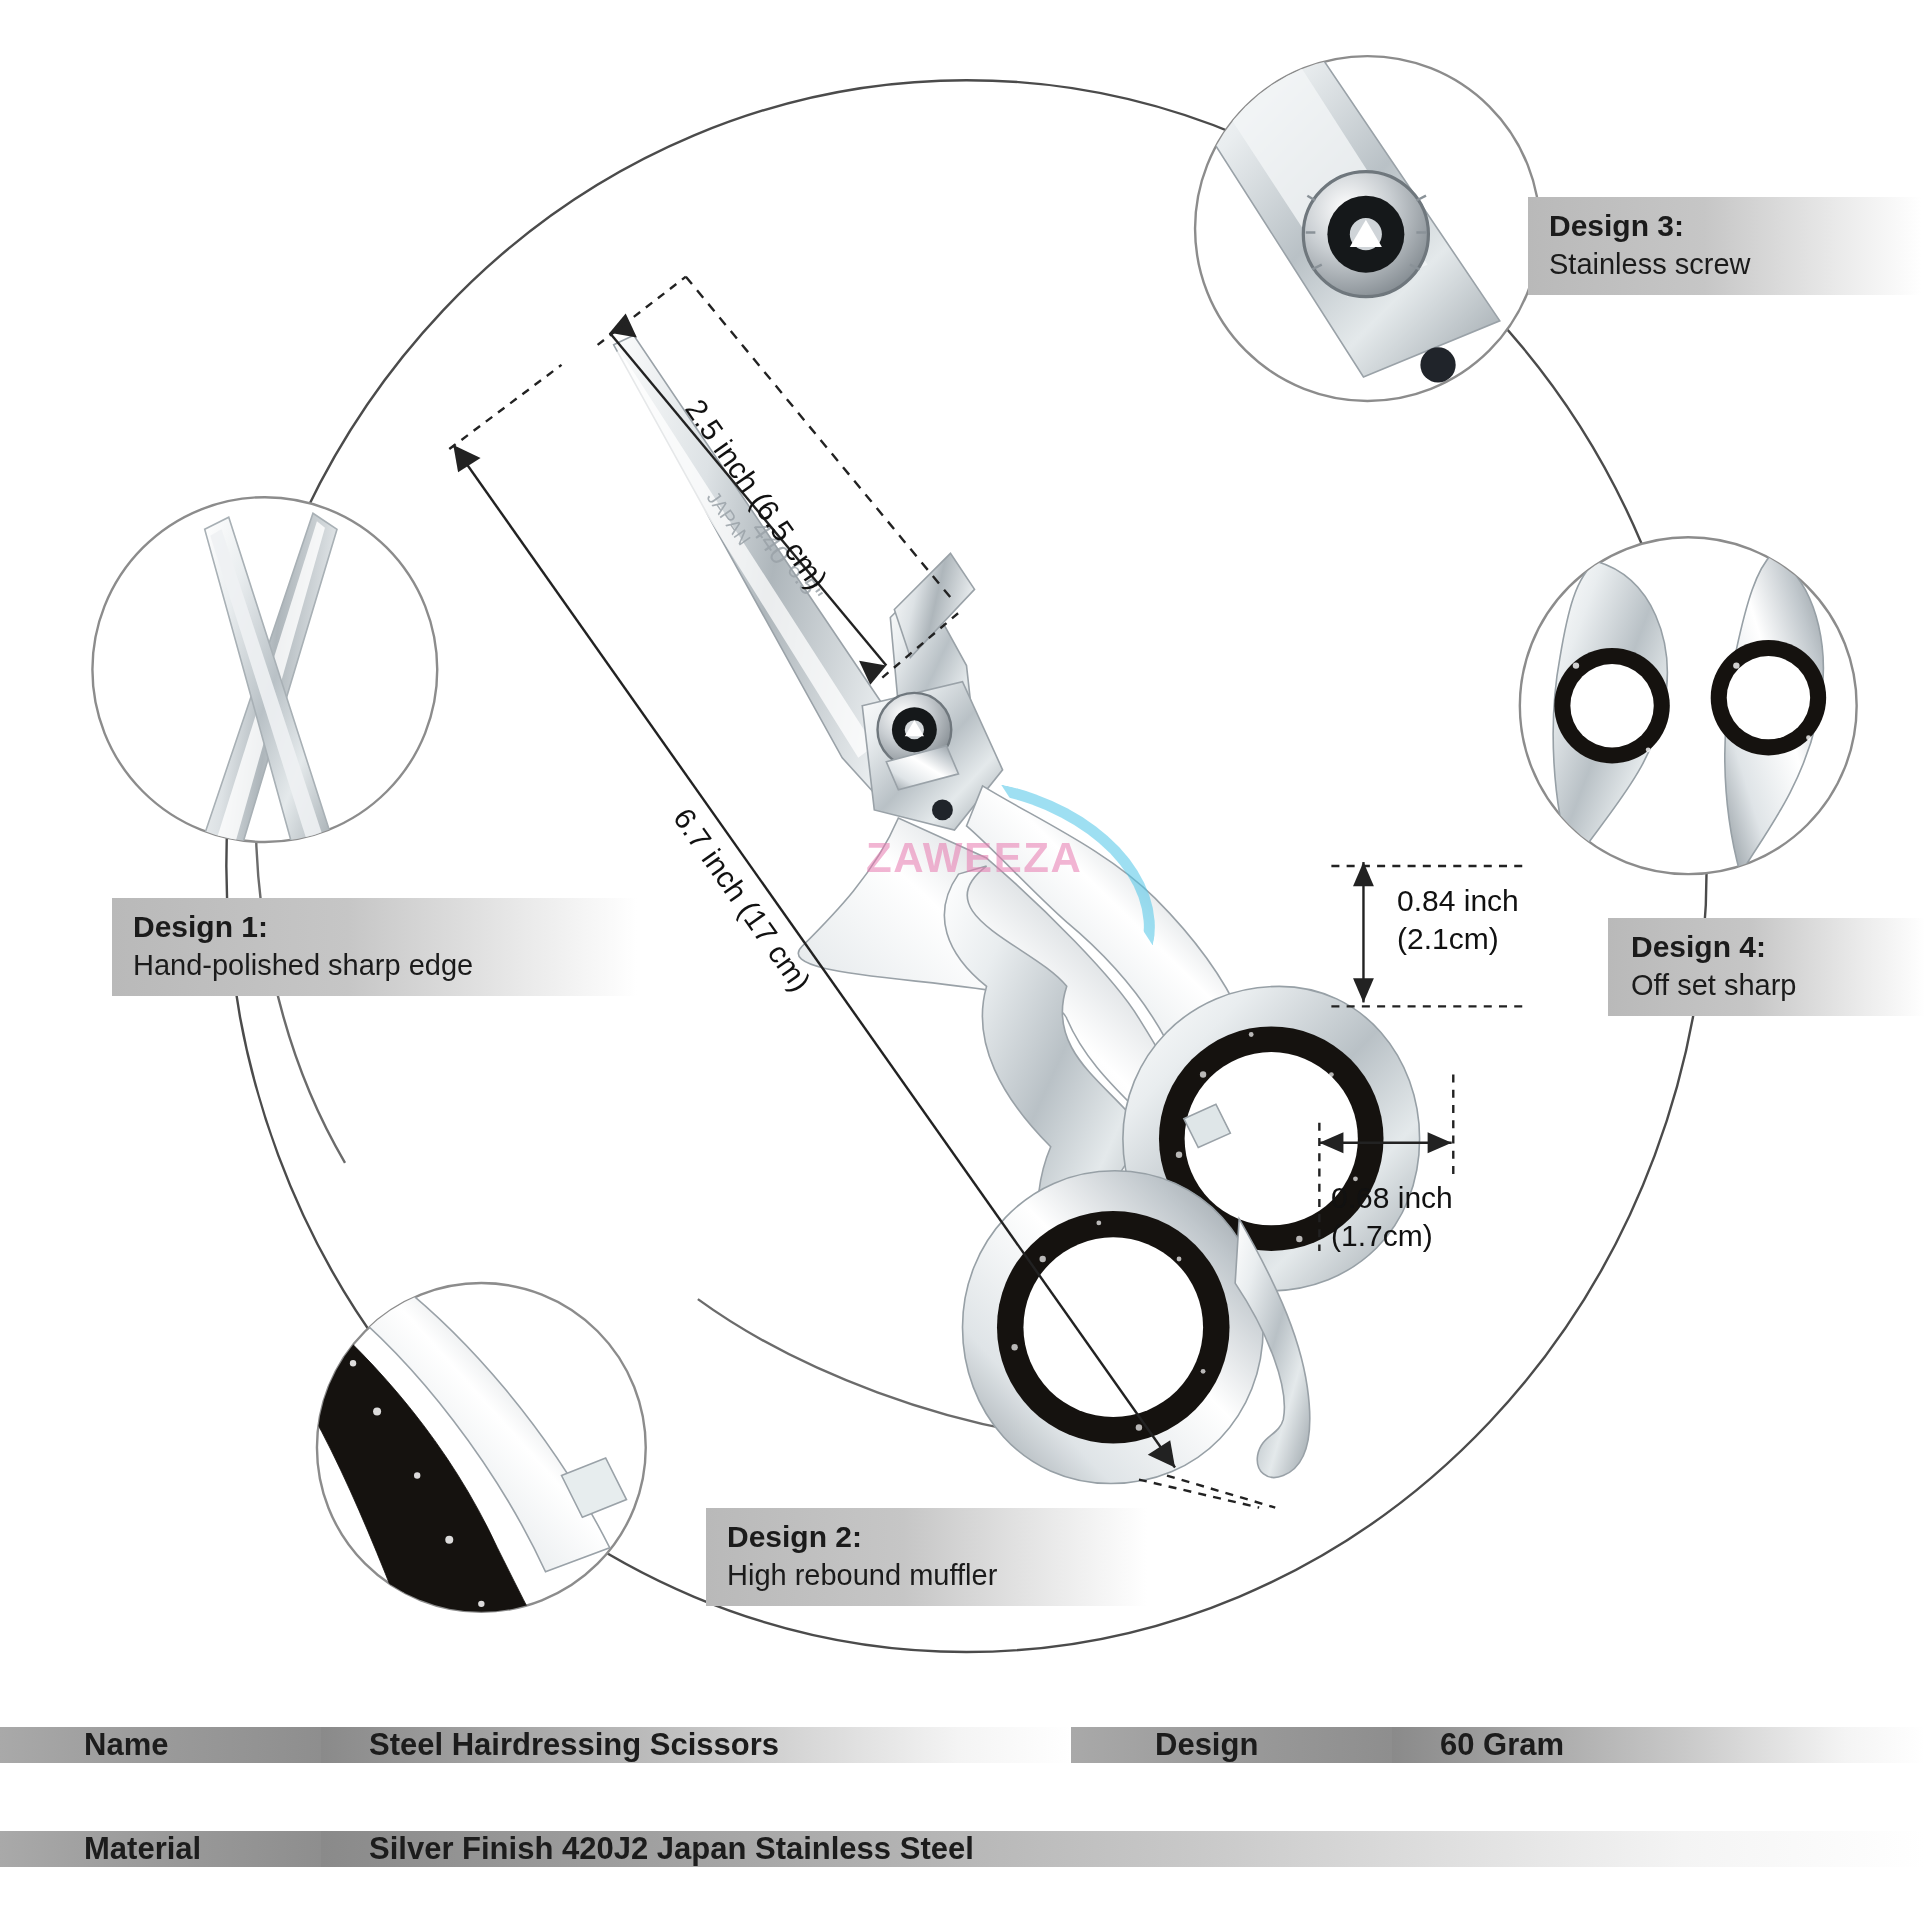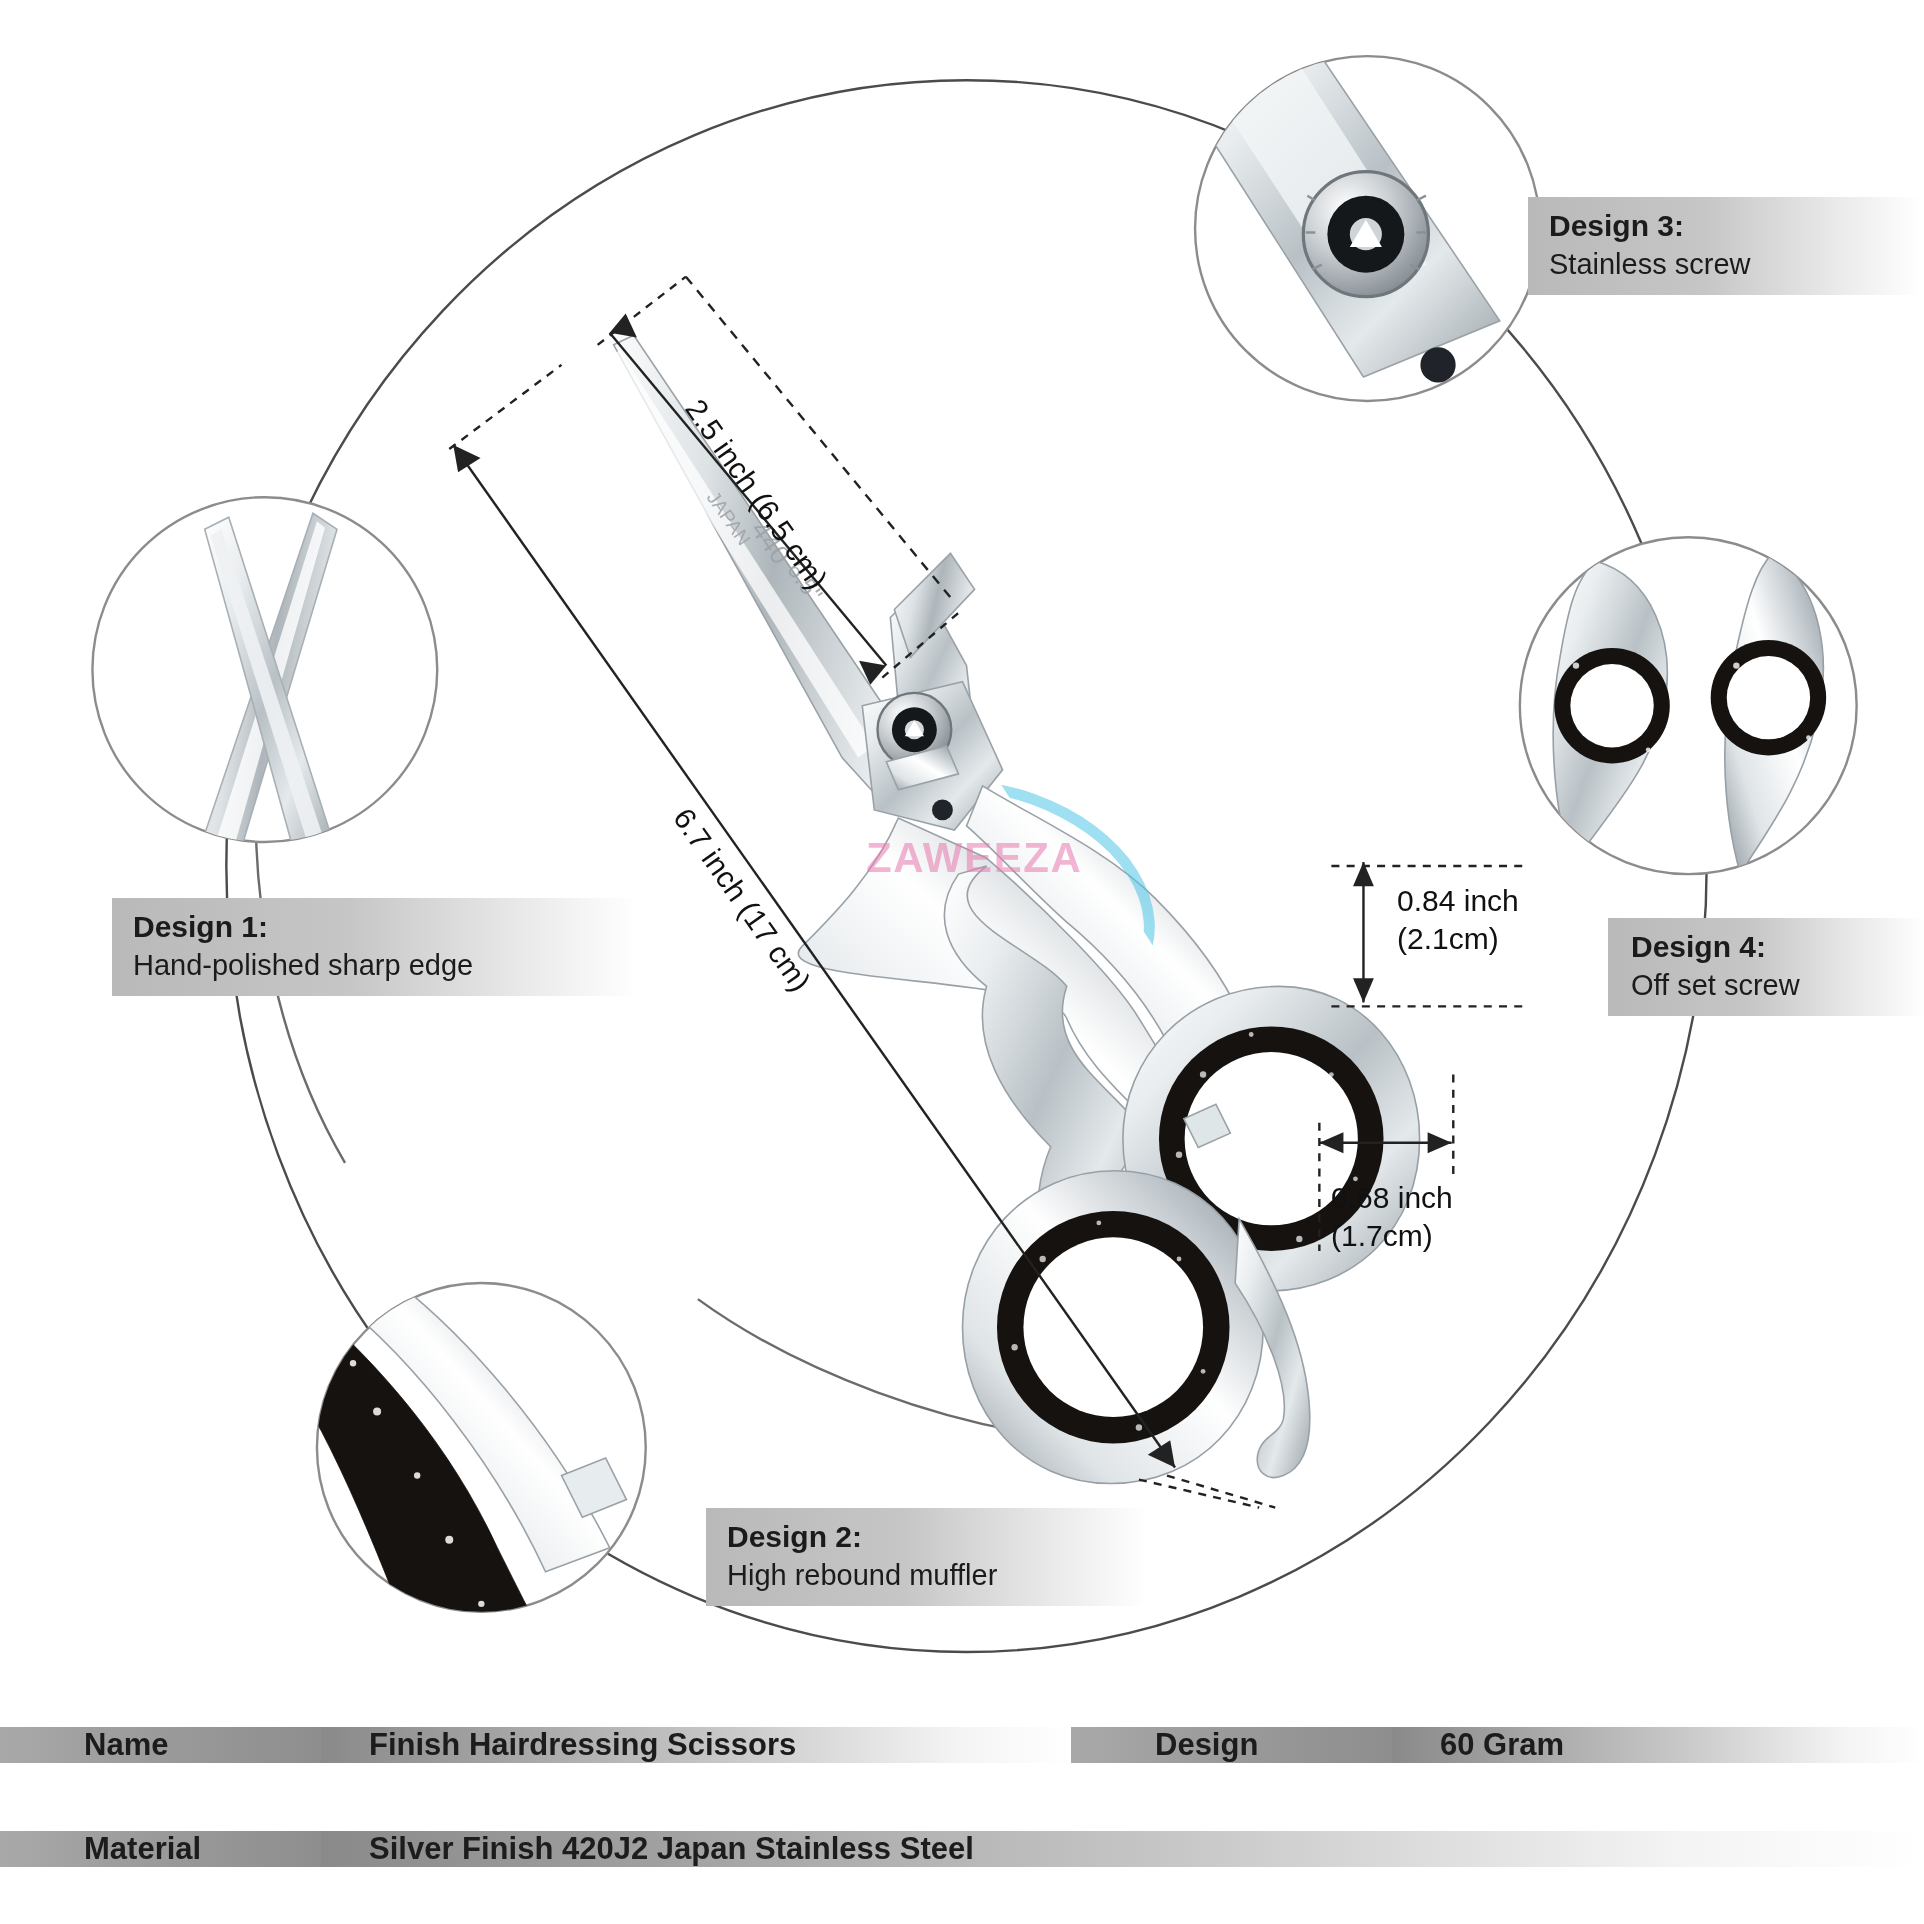--- a/index.html
+++ b/index.html
@@ -392,41 +392,41 @@
     <div class="lp-sub">High rebound muffler</div>
   </div>
 
   <div class="label-plate" style="left:1528px; top:197px; width:393px;">
     <div class="lp-title">Design 3:</div>
     <div class="lp-sub">Stainless screw</div>
   </div>
 
   <div class="label-plate" style="left:1608px; top:918px; width:317px;padding-left:23px;">
     <div class="lp-title">Design 4:</div>
-    <div class="lp-sub">Off set screw</div>
+    <div class="lp-sub">Off set sharp</div>
   </div>
 
   <div class="dim-text" style="left:706px; top:393px; transform:rotate(55deg); transform-origin:left top;">2.5 inch (6.5 cm)</div>
 
   <div class="dim-text" style="left:694px; top:802px; transform:rotate(55deg); transform-origin:left top;">6.7 inch (17 cm)</div>
 
   <div class="dim-text two-line" style="left:1397px; top:882px; width:192px;">
     <span>0.84 inch</span><br>
     <span>(2.1cm)</span>
   </div>
 
   <div class="dim-text two-line" style="left:1331px; top:1179px; width:192px;">
     <span>0.68 inch</span><br>
     <span>(1.7cm)</span>
   </div>
 
   <div class="spec-table">
     <div class="spec-row">
       <div class="cell cell-key w-key">Name</div>
-      <div class="cell cell-val w-val-name">Finish Hairdressing Scissors</div>
+      <div class="cell cell-val w-val-name">Steel Hairdressing Scissors</div>
       <div class="cell cell-key w-key2">Design</div>
       <div class="cell cell-val w-val-weight">60 Gram</div>
     </div>
     <div class="spec-row">
       <div class="cell cell-key w-key">Material</div>
       <div class="cell cell-val w-val-material">Silver Finish 420J2 Japan Stainless Steel</div>
     </div>
   </div>
 
 </div>

